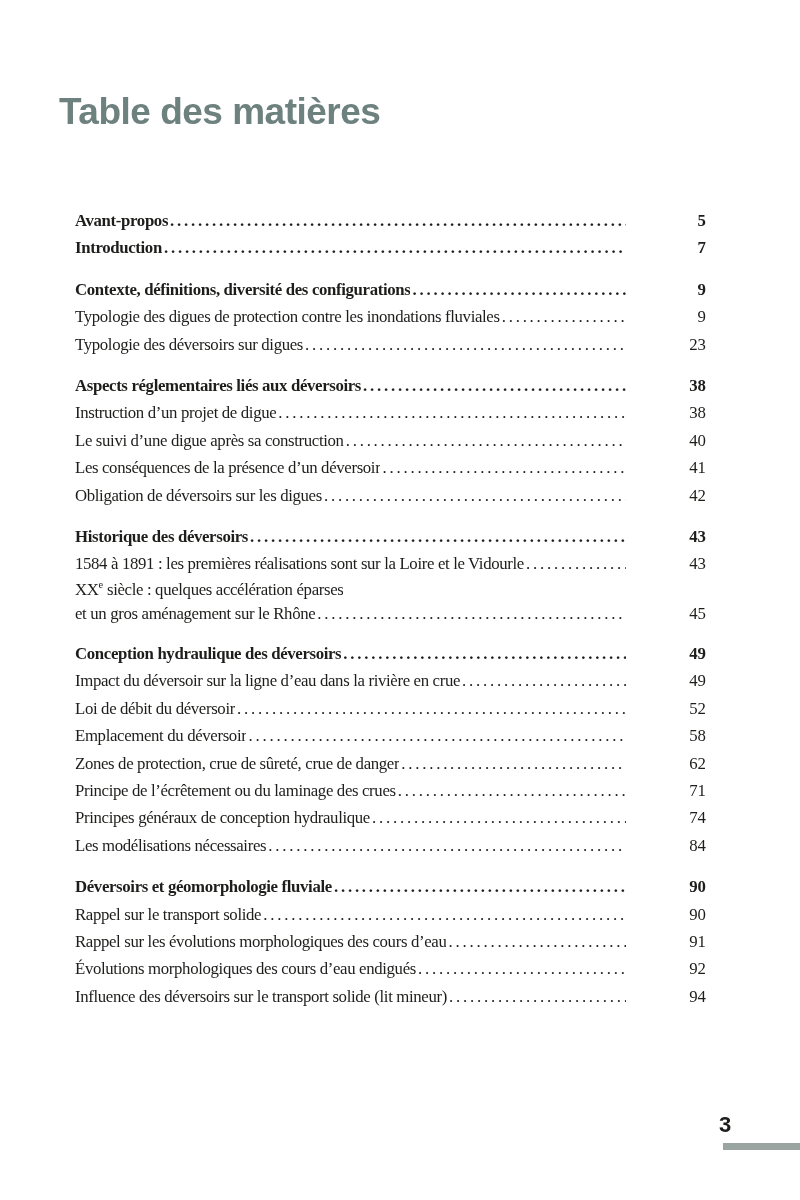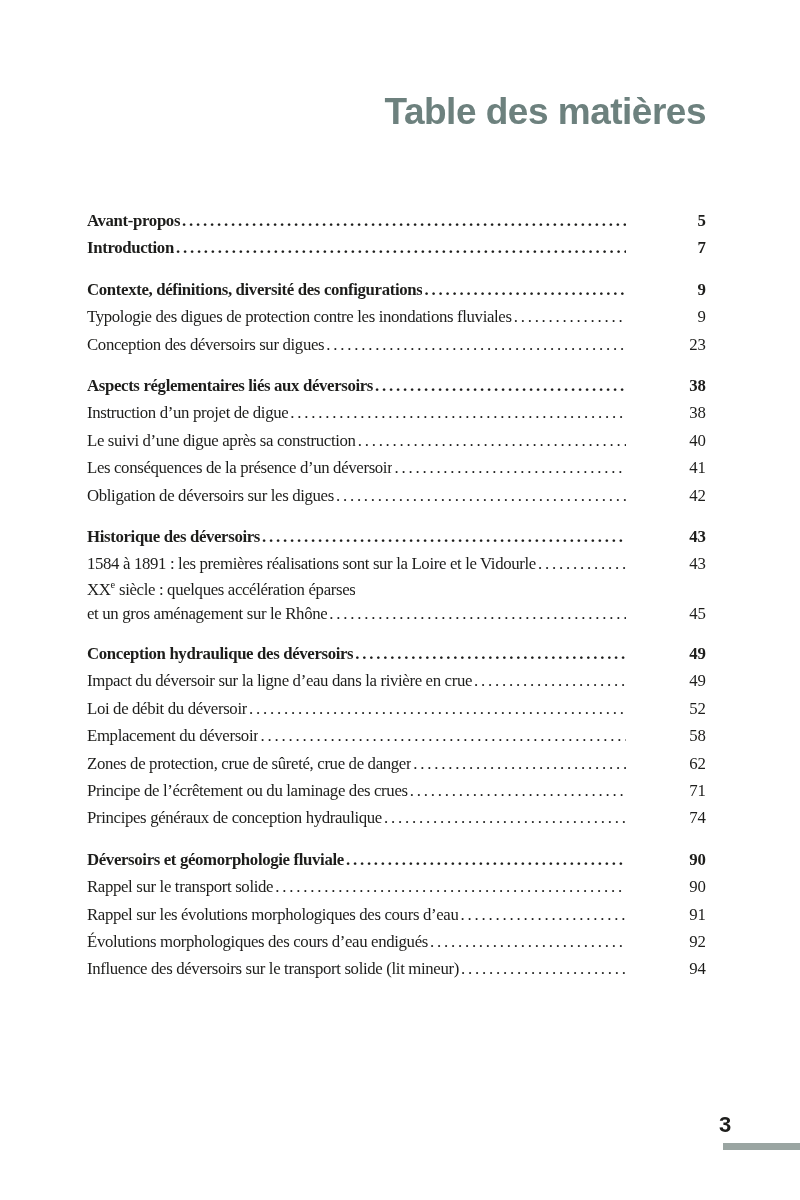--- a/index.html
+++ b/index.html
@@ -12,23 +12,23 @@
     width: 800px;
     height: 1200px;
     background: var(--bg, #ffffff);
     overflow: hidden;
     font-family: "Liberation Serif", serif;
     color: var(--text, #1d1d1b);
   }
   .title {
     position: absolute;
     top: 90px;
-    left: 75px;
+    left: 59px;
     width: 631px;
-    text-align: right;
+    text-align: left;
     font-family: "Liberation Sans", sans-serif;
     font-weight: bold;
     font-size: 37px;
     line-height: 44px;
     letter-spacing: -0.5px;
     color: var(--title-color, #6d817e);
   }
   .toc {
     position: absolute;
     top: 207px;
@@ -43,21 +43,20 @@
     line-height: 27.4px;
     white-space: nowrap;
   }
   .row.bold { font-weight: bold; }
   .row.section-start { margin-top: 14px; }
   .row.tight { line-height: 24px; }
   .label {
     flex: 0 1 auto;
     min-width: 0;
     overflow: hidden;
-    margin-left: 12px;
   }
   .label sup {
     font-size: 0.62em;
     line-height: 0;
     letter-spacing: 0;
   }
   .leader {
     flex: 1 1 0;
     min-width: 0;
     overflow: hidden;
@@ -113,21 +112,21 @@
         <span class="label">Contexte, définitions, diversité des configurations</span>
         <span class="leader"></span>
         <span class="pagenum">9</span>
       </div>
       <div class="row">
         <span class="label">Typologie des digues de protection contre les inondations fluviales</span>
         <span class="leader"></span>
         <span class="pagenum">9</span>
       </div>
       <div class="row">
-        <span class="label">Conception des déversoirs sur digues</span>
+        <span class="label">Typologie des déversoirs sur digues</span>
         <span class="leader"></span>
         <span class="pagenum">23</span>
       </div>
       <div class="row bold section-start">
         <span class="label">Aspects réglementaires liés aux déversoirs</span>
         <span class="leader"></span>
         <span class="pagenum">38</span>
       </div>
       <div class="row">
         <span class="label">Instruction d’un projet de digue</span>
@@ -194,20 +193,25 @@
       </div>
       <div class="row">
         <span class="label">Principe de l’écrêtement ou du laminage des crues</span>
         <span class="leader"></span>
         <span class="pagenum">71</span>
       </div>
       <div class="row">
         <span class="label">Principes généraux de conception hydraulique</span>
         <span class="leader"></span>
         <span class="pagenum">74</span>
+      </div>
+      <div class="row">
+        <span class="label">Les modélisations nécessaires</span>
+        <span class="leader"></span>
+        <span class="pagenum">84</span>
       </div>
       <div class="row bold section-start">
         <span class="label">Déversoirs et géomorphologie fluviale</span>
         <span class="leader"></span>
         <span class="pagenum">90</span>
       </div>
       <div class="row">
         <span class="label">Rappel sur le transport solide</span>
         <span class="leader"></span>
         <span class="pagenum">90</span>

